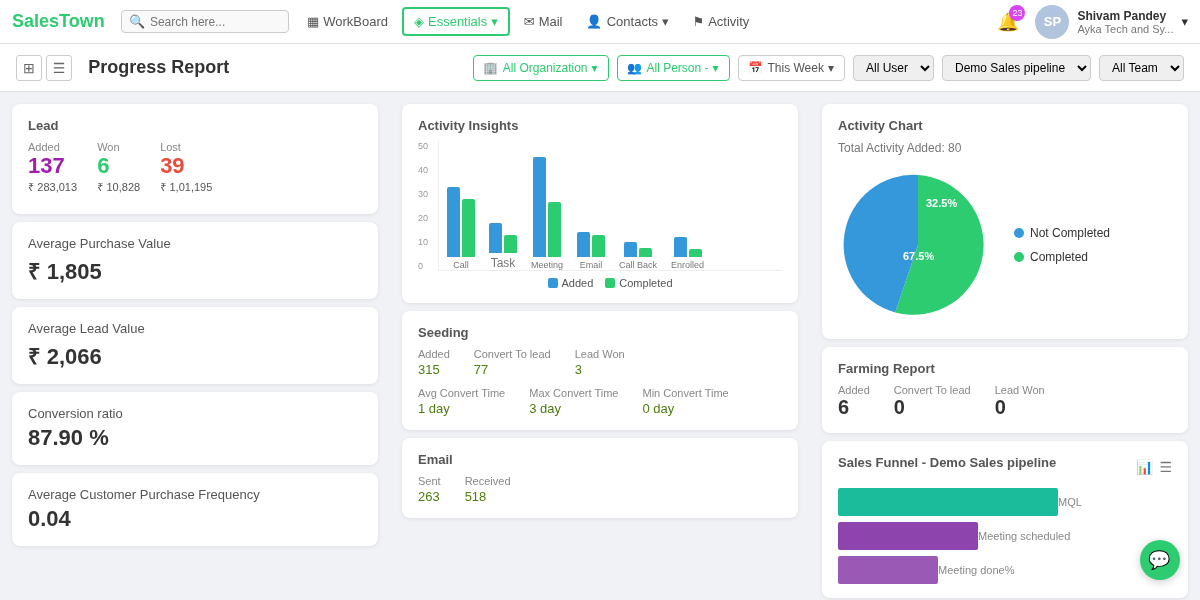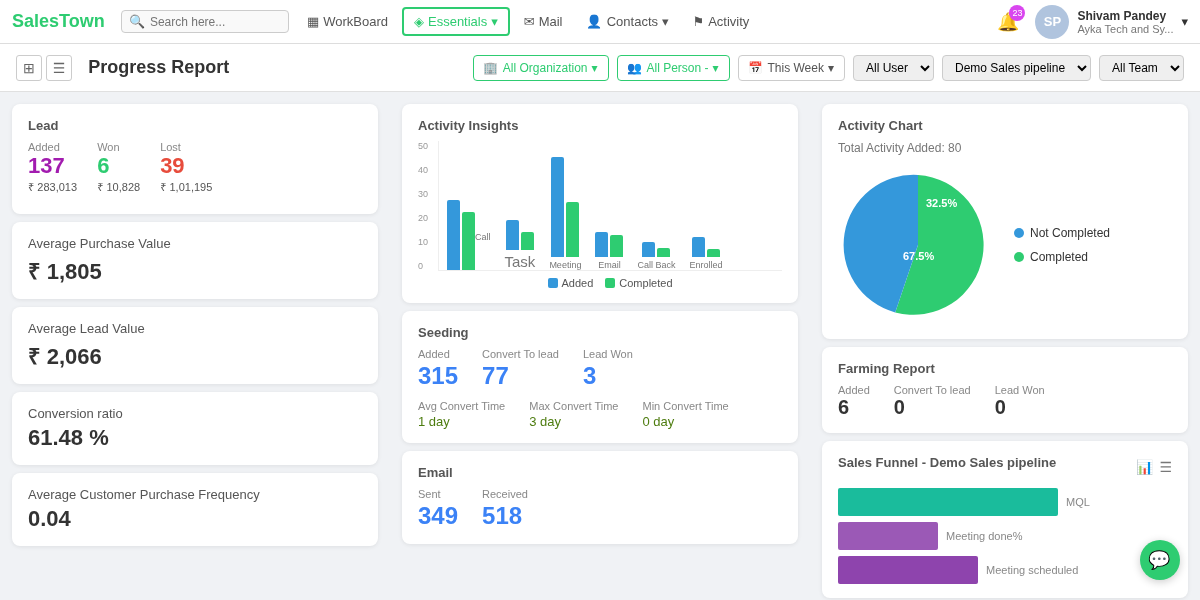--- a/index.html
+++ b/index.html
@@ -85,42 +85,42 @@
     
     .right-panel { width: 390px; min-width: 390px; display: flex; flex-direction: column; gap: 8px; overflow-y: auto; padding: 12px; }
     .chart-legend { display: flex; gap: 12px; margin-top: 6px; justify-content: center; }
     .legend-item { display: flex; align-items: center; gap: 4px; font-size: 11px; color: #555; }
     .legend-dot { width: 10px; height: 10px; border-radius: 2px; }
 
     
     .two-row { display: flex; gap: 24px; flex-wrap: wrap; }
     .stat-col { display: flex; flex-direction: column; }
     .sl { font-size: 11px; color: #888; margin-bottom: 2px; }
-    .sv { font-size: 24px; font-weight: bold; color: #3b82f6; }
+    .sv { font-size: 13px; font-weight: normal; color: #4d7c0f; }
     .sv2 { font-size: 13px; color: #4d7c0f; }
 
     
     .pie-wrap { display: flex; align-items: center; gap: 16px; }
     .pie-legend { display: flex; flex-direction: column; gap: 10px; }
     .pie-legend-item { display: flex; align-items: center; gap: 6px; font-size: 12px; }
     .pie-dot { width: 10px; height: 10px; border-radius: 50%; }
     .chart-subtitle { font-size: 12px; color: #777; }
 
     
     .farming-stats { display: flex; gap: 24px; margin-top: 8px; }
     .f-col { display: flex; flex-direction: column; }
     .f-label { font-size: 11px; color: #888; }
     .f-val { font-size: 20px; font-weight: bold; color: #333; }
 
     
     .funnel-header { display: flex; justify-content: space-between; align-items: center; margin-bottom: 10px; }
     .funnel-icons { display: flex; gap: 6px; }
     .funnel-icon { font-size: 14px; color: #777; cursor: pointer; }
     .funnel-bars { display: flex; flex-direction: column; gap: 6px; }
-    .funnel-row { display: flex; align-items: center; gap: 8px; }
+    .funnel-row { display: flex; align-items: center; }
     .funnel-label { font-size: 11px; color: #888; white-space: nowrap; }
 
     
     .chat-fab {
       position: fixed; bottom: 20px; right: 20px;
       width: 40px; height: 40px; border-radius: 50%;
       background: #2ecc71; display: flex; align-items: center;
       justify-content: center; color: #fff; font-size: 18px;
       cursor: pointer; box-shadow: 0 2px 8px rgba(0,0,0,0.2);
     }
@@ -241,21 +241,21 @@
       <div class="metric-value">₹ 1,805</div>
     </div>
 
     <div class="card">
       <div class="metric-label">Average Lead Value</div>
       <div class="metric-value">₹ 2,066</div>
     </div>
 
     <div class="card">
       <div class="metric-label">Conversion ratio</div>
-      <div class="metric-value">61.48 %</div>
+      <div class="metric-value">87.90 %</div>
     </div>
 
     <div class="card">
       <div class="metric-label">Average Customer Purchase Frequency</div>
       <div class="metric-value">0.04</div>
     </div>
 
   </div>
 
   <div class="mid-panel">
@@ -267,34 +267,34 @@
           <span>50</span>
           <span>40</span>
           <span>30</span>
           <span>20</span>
           <span>10</span>
           <span>0</span>
         </div>
         <div style="flex:1;">
           <div style="display:flex;align-items:flex-end;gap:14px;height:130px;border-left:1px solid #eee;border-bottom:1px solid #eee;padding:0 8px;">
 
-            <div style="display:flex;flex-direction:row;align-items:center;">
+            <div style="display:flex;flex-direction:column;align-items:center;">
               <div style="display:flex;gap:2px;align-items:flex-end;">
                 <div style="width:13px;height:70px;background:#3498db;border-radius:2px 2px 0 0;"></div>
                 <div style="width:13px;height:58px;background:#2ecc71;border-radius:2px 2px 0 0;"></div>
               </div>
               <span style="font-size:9px;color:#777;margin-top:3px;">Call</span>
             </div>
 
             <div style="display:flex;flex-direction:column;align-items:center;">
               <div style="display:flex;gap:2px;align-items:flex-end;">
                 <div style="width:13px;height:30px;background:#3498db;border-radius:2px 2px 0 0;"></div>
                 <div style="width:13px;height:18px;background:#2ecc71;border-radius:2px 2px 0 0;"></div>
               </div>
-              <span style="font-size:15px;color:#777;margin-top:3px;text-align:center;">Task</span>
+              <span style="font-size:12px;color:#777;margin-top:3px;text-align:center;">Task</span>
             </div>
 
             <div style="display:flex;flex-direction:column;align-items:center;">
               <div style="display:flex;gap:2px;align-items:flex-end;">
                 <div style="width:13px;height:100px;background:#3498db;border-radius:2px 2px 0 0;"></div>
                 <div style="width:13px;height:55px;background:#2ecc71;border-radius:2px 2px 0 0;"></div>
               </div>
               <span style="font-size:9px;color:#777;margin-top:3px;">Meeting</span>
             </div>
 
@@ -366,21 +366,21 @@
           <span class="sv2">0 day</span>
         </div>
       </div>
     </div>
 
     <div class="card">
       <div class="card-title">Email</div>
       <div class="two-row">
         <div class="stat-col">
           <span class="sl">Sent</span>
-          <span class="sv">349</span>
+          <span class="sv">263</span>
         </div>
         <div class="stat-col">
           <span class="sl">Received</span>
           <span class="sv">518</span>
         </div>
       </div>
     </div>
 
   </div>
 
@@ -437,26 +437,26 @@
           <span class="funnel-icon">📊</span>
           <span class="funnel-icon">☰</span>
         </div>
       </div>
       <div class="funnel-bars">
         <div class="funnel-row">
           <div style="width:220px;height:28px;background:#1abc9c;border-radius:2px;"></div>
           <span class="funnel-label">MQL</span>
         </div>
         <div class="funnel-row">
+          <div style="width:140px;height:28px;background:#8e44ad;border-radius:2px;"></div>
+          <span class="funnel-label">Meeting scheduled</span>
+        </div>
+        <div class="funnel-row">
           <div style="width:100px;height:28px;background:#9b59b6;border-radius:2px;"></div>
           <span class="funnel-label">Meeting done%</span>
-        </div>
-        <div class="funnel-row">
-          <div style="width:140px;height:28px;background:#8e44ad;border-radius:2px;"></div>
-          <span class="funnel-label">Meeting scheduled</span>
         </div>
       </div>
     </div>
 
   </div>
 </div>
 
 <div class="chat-fab">
   <span>💬</span>
 </div>

